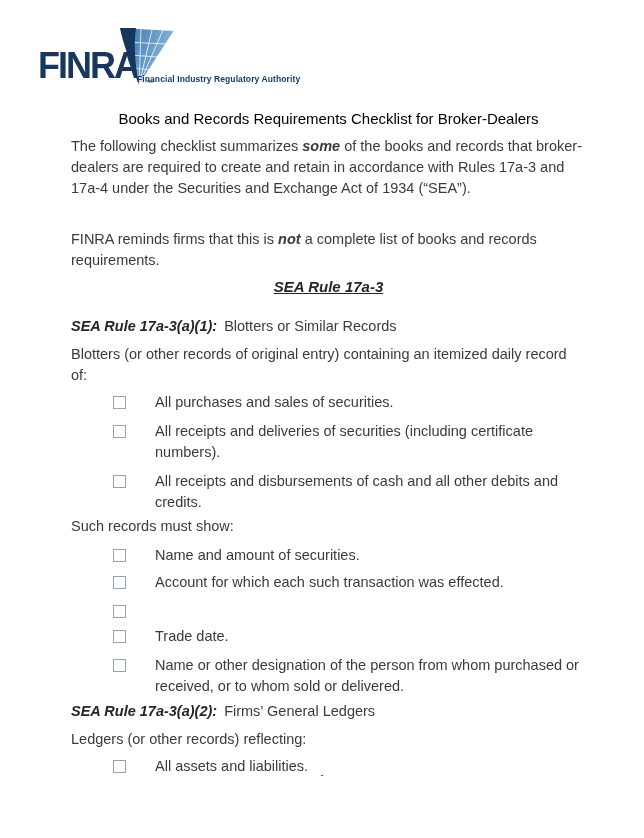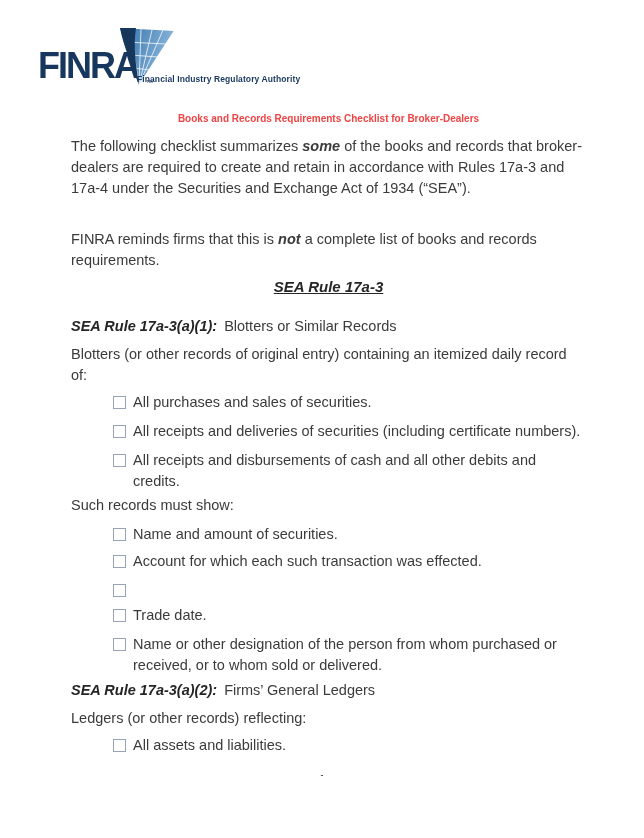--- a/index.html
+++ b/index.html
@@ -25,38 +25,39 @@
   .tm{position:absolute;left:108px;top:44px;font-size:7px;color:#17375e;}
   .tagline{
     position:absolute;left:99px;top:41px;
     font-size:8.5px;font-weight:700;color:#17375e;white-space:nowrap;
     letter-spacing:.1px;
   }
   
   .content{padding:0 58px 0 71px;}
   .doc-title{
     margin-top:14px;text-align:center;
-    font-weight:700;font-size:10px;color:#ef4444;
+    font-weight:400;font-size:15px;color:#000000;
   }
   .para{margin-top:7px;}
   .para.second{margin-top:30px;}
   .em{font-weight:700;font-style:italic;}
   .section-heading{
     margin-top:5px;text-align:center;
     font-weight:700;font-style:italic;text-decoration:underline;
     color:#262626;font-size:15px;
   }
   .rule-line{margin-top:19px;}
   .rule-line.second{margin-top:4px;}
   .rule-ref{font-weight:700;font-style:italic;color:#262626;}
   .rule-name{margin-left:7px;}
   .lead{margin-top:7px;}
   .check-item{
     display:flex;align-items:flex-start;
     margin:8px 0 0 42px;
+    gap:22px;
   }
   .check-item.first{margin-top:6px;}
   .cb{
     flex:0 0 auto;
     width:11px;height:11px;
     border:1px solid #98a4b6;
     margin:4px 7px 0 0;
     background:#ffffff;
   }
   .sublead{margin-top:3px;}

